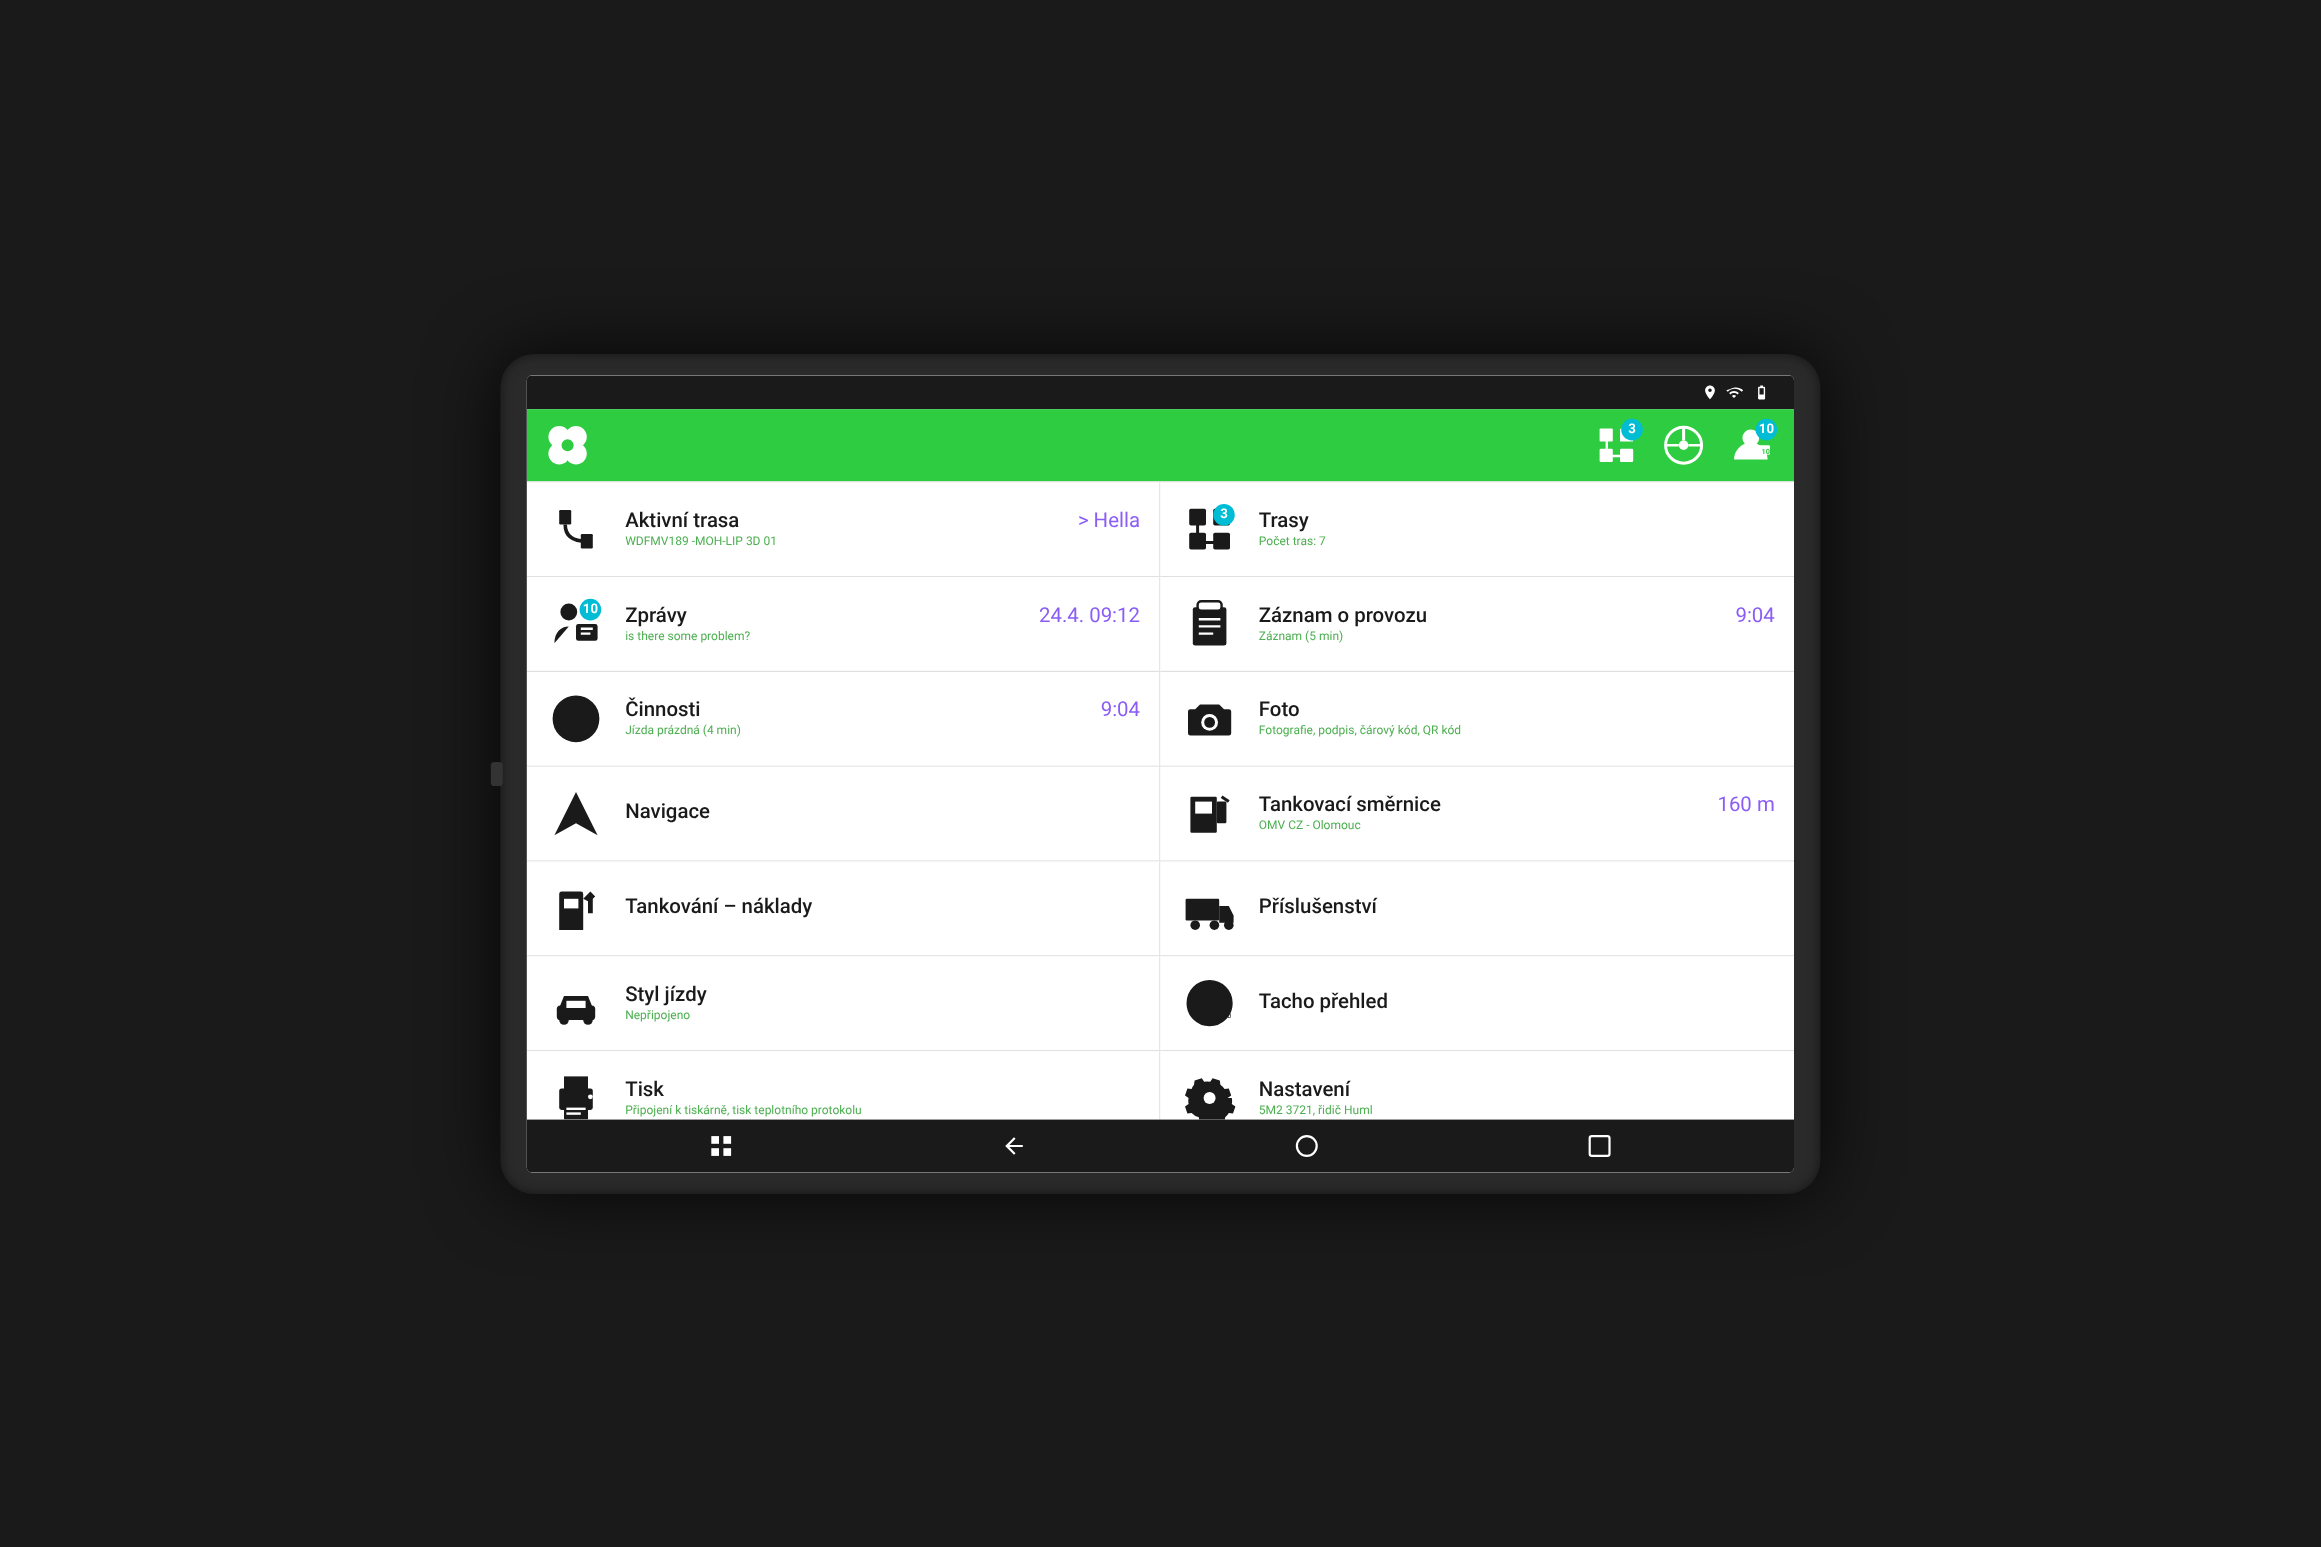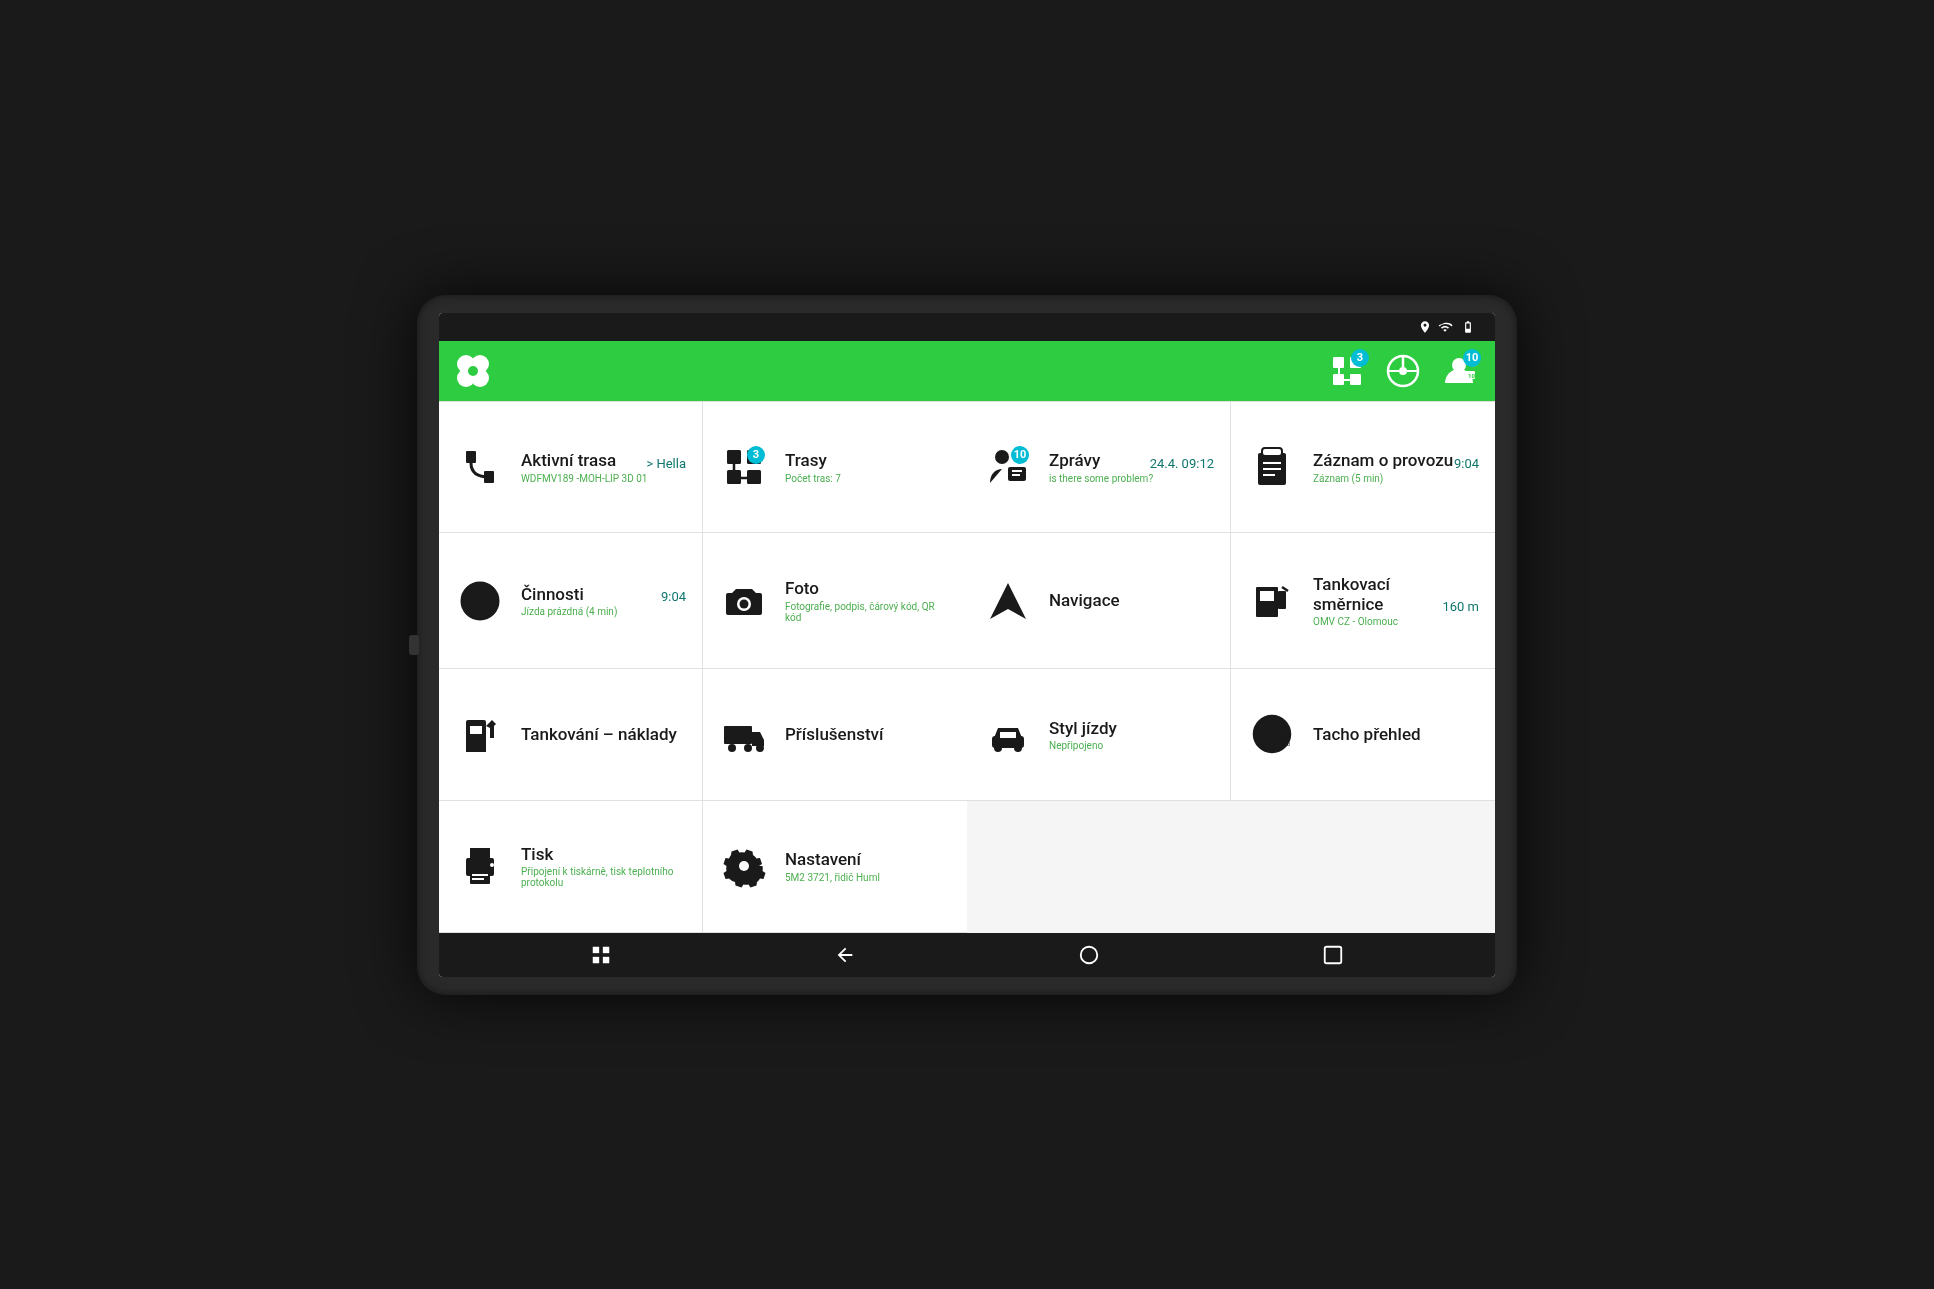--- a/index.html
+++ b/index.html
@@ -103,21 +103,21 @@
     .main-content {
       flex: 1;
       display: flex;
       overflow: hidden;
     }
 
     
     .menu-grid {
       flex: 1;
       display: grid;
-      grid-template-columns: 1fr 1fr 1fr 1fr;
+      grid-template-columns: 1fr 1fr;
       border-top: 1px solid #ddd;
     }
 
     .menu-item {
       display: flex;
       align-items: center;
       padding: 14px 16px;
       border-bottom: 1px solid #e0e0e0;
       border-right: 1px solid #e0e0e0;
       cursor: pointer;
@@ -141,22 +141,22 @@
       font-weight: 500;
       color: #1a1a1a;
       line-height: 1.2;
     }
     .menu-subtitle {
       font-size: 10px;
       color: #4caf50;
       margin-top: 2px;
     }
     .menu-meta {
-      font-size: 13px;
-      color: #0f766e;
+      font-size: 17px;
+      color: #8b5cf6;
       text-align: left;
       white-space: nowrap;
       align-self: flex-end;
     }
     .menu-row-content {
       display: flex;
       flex: 1;
       align-items: flex-start;
       flex-direction: column;
     }

